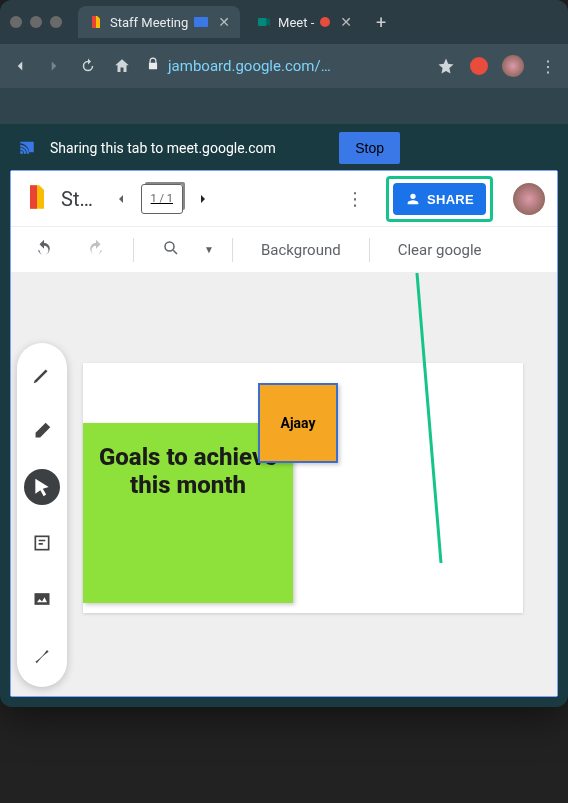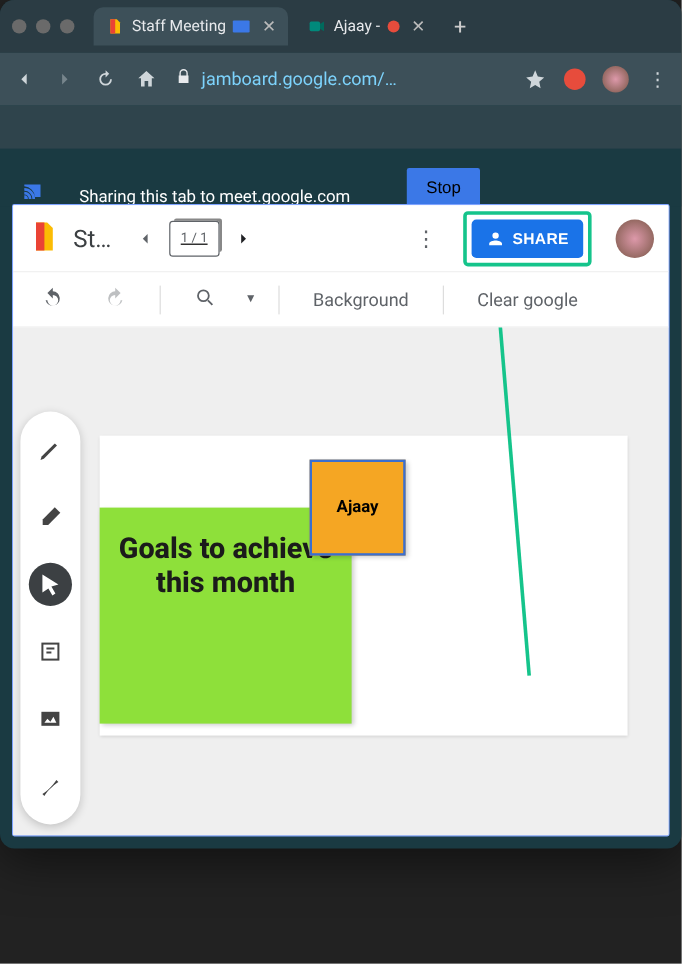--- a/index.html
+++ b/index.html
@@ -57,22 +57,22 @@
     font-size:15px; color:#7dd3fc;
   }
   .lock { width:14px; height:14px; }
   .ext-ico { width:18px; height:18px; border-radius:50%; }
   .avatar-sm { width:22px; height:22px; border-radius:50%; background: radial-gradient(#d9a,#754); }
   
   .bmbar { height:36px; background:#2f444c; }
   
   .sharebar {
     height:48px; background:#1a3a42;
-    display:flex; align-items:flex-end;
-    padding:0 18px; gap:30px;
+    display:flex; align-items:center;
+    padding:0 18px; gap:14px;
     color:#fff; font-size:14px;
   }
   .sharebar .cast-ico { width:18px; height:18px; }
   .stop-btn {
     background:#3b78e7; color:#000000; border:none;
     padding:8px 16px; border-radius:2px; font-size:14px;
     margin-left:auto; margin-right:150px;
   }
   
   .app-wrap {
@@ -99,21 +99,21 @@
     box-shadow:3px -3px 0 -1px #888;
   }
   .menu-dots { margin-left:auto; font-size:18px; color:#5f6368; padding:0 6px;}
   .share-hl {
     border:3px solid #15c48b; border-radius:4px; padding:4px;
     display:flex; align-items:center; margin-left:6px;
   }
   .share-btn {
     background:#1a73e8; color:#fff; border:none;
     padding:8px 12px; border-radius:4px;
-    display:flex; align-items:center; gap:6px;
+    display:flex; align-items:flex-end; gap:6px;
     font-size:13px; font-weight:600; letter-spacing:.3px;
   }
   .avatar-md { width:32px; height:32px; border-radius:50%; margin-left:10px; background: radial-gradient(#d9a,#754);}
   
   .toolrow {
     height:46px; background:#fff;
     display:flex; align-items:center;
     padding:0 14px; gap:14px;
     border-bottom:1px solid #eee;
     color:#5f6368; font-size:15px;
@@ -187,21 +187,21 @@
       <span style="width:14px;height:10px;background:#3b78e7;border-radius:1px;display:inline-block;"></span>
       <span class="close">✕</span>
     </div>
     <div class="tab">
       <span class="favicon">
         <svg viewBox="0 0 24 24" width="16" height="16">
             <rect x="3" y="6" width="13" height="12" rx="2" fill="#00897b"></rect>
             <path fill="#00695c" d="M16 9l5-3v12l-5-3z"></path>
           </svg>
       </span>
-      <span>Ajaay -</span>
+      <span>Meet -</span>
       <span style="width:10px;height:10px;border-radius:50%;background:#e74c3c;display:inline-block;"></span>
       <span class="close">✕</span>
     </div>
     <div class="newtab">+</div>
   </div>
 
   <div class="addrbar">
     <div class="nav-ico">
       <svg width="18" height="18" viewBox="0 0 24 24">
           <path fill="currentColor" d="M15 6l-6 6 6 6"></path>

